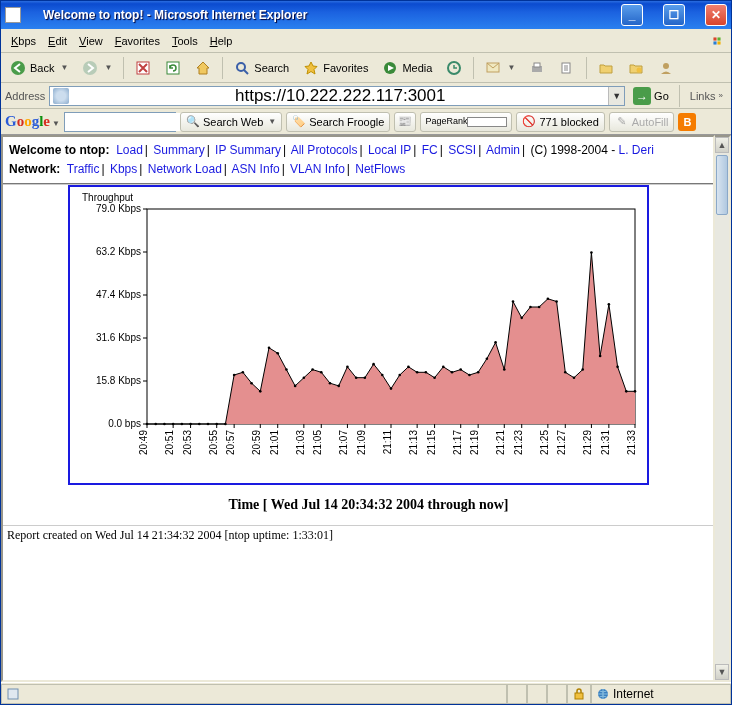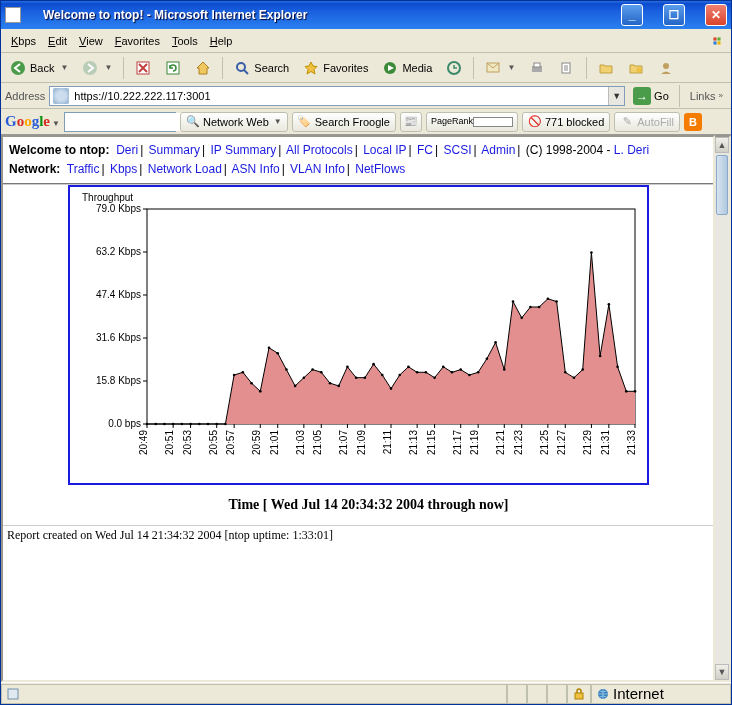--- a/index.html
+++ b/index.html
@@ -36,21 +36,21 @@
   .toolbar { height:30px; background:#ece9d8; border-bottom:1px solid #c0c0b0; display:flex; align-items:center; padding:0 4px; gap:4px;}
   .tbbtn { height:22px; display:flex; align-items:center; padding:0 4px; border:1px solid transparent; border-radius:3px; cursor:pointer; gap:4px;}
   .tbbtn .ic { width:16px; height:16px; display:flex; align-items:center; justify-content:center;}
   .div { width:1px; height:22px; background:#c0c0b0; margin:0 2px;}
   .dd { font-size:8px; color:#555; margin-left:2px;}
   
   .addressbar { height:26px; background:#ece9d8; border-bottom:1px solid #c0c0b0; display:flex; align-items:center; padding:0 4px; gap:4px;}
   .addressbar label { color:#555; }
   .addr-input-wrap { flex:1; display:flex; align-items:center; background:#fff; border:1px solid #7f9db9; height:20px; }
   .addr-input-wrap .pageic { width:16px; height:16px; margin:0 3px; background:radial-gradient(#cde 40%,#8ac); border-radius:2px;}
-  .addr-input-wrap input { flex:1; border:none; outline:none; font-size:11px; height:16px; }
+  .addr-input-wrap input { flex:1; border:none; outline:none; font-size:17px; height:16px;text-align:center; }
   .addr-input-wrap .ddbtn { width:16px; height:18px; background:#e8e8e0;border-left:1px solid #bbb; display:flex;align-items:center;justify-content:center; font-size:9px;color:#333;cursor:pointer;}
   .gobtn { height:20px; display:flex;align-items:center; gap:3px; cursor:pointer; padding:0 4px;}
   .gobtn .goic { width:18px; height:18px; background:#4a9c4a; border-radius:3px; display:flex;align-items:center;justify-content:center;color:#fff;font-size:12px;}
   .links { color:#555; padding:0 4px; display:flex;align-items:center;text-align:right;}
   
   .googlebar { height:26px; background:#ece9d8; border-bottom:1px solid #999; display:flex; align-items:center; padding:0 4px; gap:4px;}
   .glogo { font-family: Georgia, serif; font-size:15px; font-weight:bold; cursor:pointer;}
   .glogo .b{color:#2a5bd7;}.glogo .r{color:#d62d20;}.glogo .y{color:#ffa700;}.glogo .g{color:#0d8f0d;}
   .gsearch { width:112px; height:20px; background:#fff; border:1px solid #7f9db9; display:flex;}
   .gsearch input { flex:1; border:none; outline:none; font-size:11px; padding:0 2px;}
@@ -75,21 +75,21 @@
   .ntop-nav .sep{color:#000; margin:0 2px;}
 
   .page-body { flex:1; overflow:hidden; text-align:center; }
   h2.page-title { font-size:20px; font-family:"Times New Roman",serif; margin:20px 0 10px;}
   .chart-frame { display:inline-block; border:2px solid #1a1ae0; background:#fff; padding:2px; }
   .time-caption { font-size:14px; font-family:"Times New Roman",serif; font-weight:bold; margin:12px 8px;padding-left:21px;}
   hr.thin{border:none;border-top:1px solid #ccc;margin:2px 0;}
   .report-footer{ font-size:12px; font-family:"Times New Roman",serif; font-weight:normal; text-align:left; padding:0 4px;}
 
   
-  .statusbar { height:22px; background:#ece9d8; border-top:1px solid #fff; display:flex; align-items:center; font-size:15px;}
+  .statusbar { height:22px; background:#ece9d8; border-top:1px solid #fff; display:flex; align-items:center; font-size:12px;}
   .statusbar .cell { height:20px; border:1px solid #c0c0b0; display:flex;align-items:center; padding:0 4px; gap:3px; }
   .statusbar .cell:first-child{flex:1;}
   .statusbar .ic{width:14px;height:14px;display:flex;align-items:center;justify-content:center;}
 
   
   svg text { font-family: Arial, sans-serif; }
 </style>
 </head>
 <body>
 
@@ -266,21 +266,21 @@
 </div>
 
 <div class="googlebar">
   <span class="glogo"><span class="b">G</span><span class="r">o</span><span class="y">o</span><span class="b">g</span><span class="g">l</span><span class="r">e</span><span class="dd" style="color:#555">▼</span></span>
   <div class="gsearch">
     <input style="">
     <span class="ddbtn">▼</span>
   </div>
   <div class="gbtn">
     <span class="ic">🔍</span>
-    <span>Network Web</span>
+    <span>Search Web</span>
     <span class="dd">▼</span>
   </div>
   <div class="gbtn">
     <span class="ic" style="color:#e07000">🏷️</span>
     <span>Search Froogle</span>
   </div>
   <div class="gbtn" style="padding:0 3px">
       <span class="ic">📰</span>
     </div>
   <div class="gbtn" style="flex-direction:row;padding:1px 4px;gap:0;font-size:9px;line-height:1;">
@@ -296,21 +296,21 @@
     <span>AutoFill</span>
   </div>
   <div class="blogger">B</div>
 </div>
 
 <div class="content-outer">
   <div class="content">
     <div class="ntop-nav">
       <div>
         <b>Welcome to ntop:</b>&nbsp;
-        <a>Deri</a><span class="sep">|</span>
+        <a>Load</a><span class="sep">|</span>
         <a>Summary</a><span class="sep">|</span>
         <a>IP Summary</a><span class="sep">|</span>
         <a>All Protocols</a><span class="sep">|</span>
         <a>Local IP</a><span class="sep">|</span>
         <a>FC</a><span class="sep">|</span>
         <a>SCSI</a><span class="sep">|</span>
         <a>Admin</a><span class="sep">|</span>
         <span>(C) 1998-2004 -</span>
         <a>L. Deri</a>
       </div>

